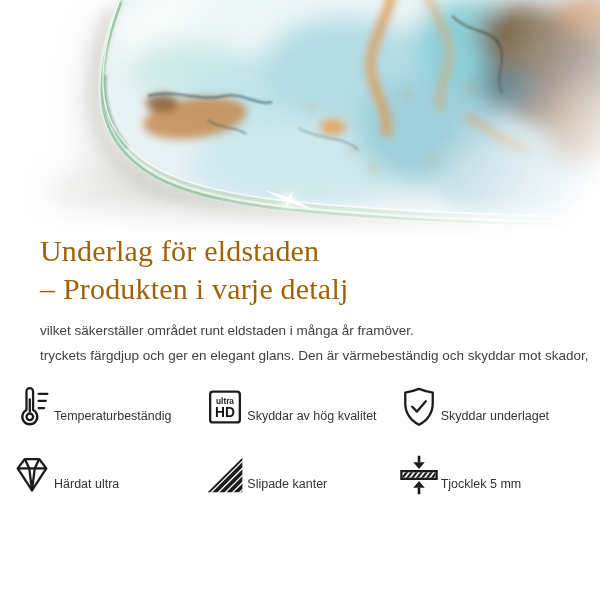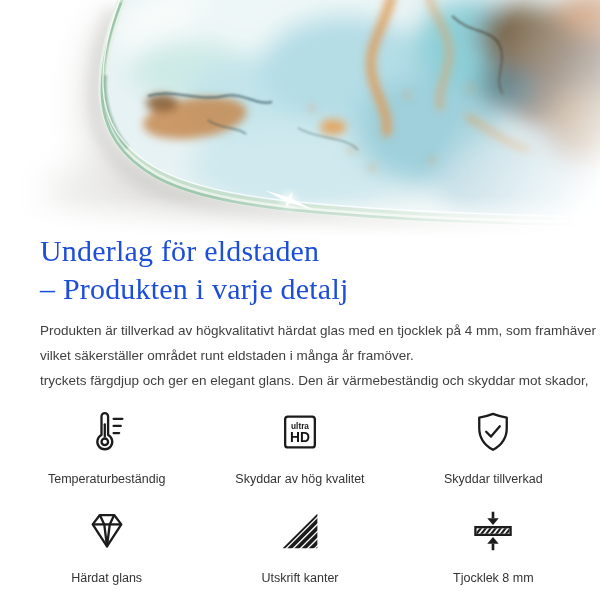--- a/index.html
+++ b/index.html
@@ -7,31 +7,31 @@
        font-family:"Liberation Sans", sans-serif;color:#3d3d3d;}
   .page{position:relative;width:600px;height:600px;background:#ffffff;}
 
   
   .hero{position:relative;width:600px;height:238px;background:#ffffff;}
   .hero svg{display:block;}
 
   
   .title{margin:0 0 0 40px;margin-top:-6px;
          font-family:"Liberation Serif", serif;font-weight:400;
-         font-size:30px;line-height:38px;color:#1d4ed8;letter-spacing:.2px;}
+         font-size:30px;line-height:38px;color:#a16207;letter-spacing:.2px;}
   .title span{display:block;}
 
   
   .desc{margin:10px 40px 0 40px;font-size:13.5px;line-height:25px;color:#404040;}
   .desc span{display:block;white-space:nowrap;}
 
   
   .features{margin:16px 10px 0 10px;display:grid;
             grid-template-columns:repeat(3,1fr);row-gap:22px;}
-  .feature{display:flex;flex-direction:column;align-items:center;}
+  .feature{display:flex;flex-direction:row;align-items:center;}
   .icon-box{height:46px;display:flex;align-items:center;justify-content:center;}
   .f-label{margin-top:17px;font-size:12.5px;color:#333333;text-align:center;}
   .ico{stroke:#1c1c1c;fill:none;stroke-width:2.1;}
 </style>
 </head>
 <body>
 
 <div class="page">
 
   <div class="hero">
@@ -135,21 +135,20 @@
       </g>
     </svg>
   </div>
 
   <h1 class="title">
     <span>Underlag för eldstaden</span>
     <span>– Produkten i varje detalj</span>
   </h1>
 
   <p class="desc">
-    <span>Produkten är tillverkad av högkvalitativt härdat glas med en tjocklek på 4 mm, som framhäver</span>
     <span>vilket säkerställer området runt eldstaden i många år framöver.</span>
     <span>tryckets färgdjup och ger en elegant glans. Den är värmebeständig och skyddar mot skador,</span>
   </p>
 
   <div class="features">
 
     <div class="feature">
       <div class="icon-box">
         <svg width="44" height="44" viewBox="0 0 40 40">
           <path class="ico" d="M15,5.8 A3,3 0 0 1 21,5.8 L21,22.8 A6.8,6.8 0 1 1 15,22.8 Z" stroke-linejoin="round"></path>
@@ -174,55 +173,55 @@
       <div class="f-label">Skyddar av hög kvalitet</div>
     </div>
 
     <div class="feature">
       <div class="icon-box">
         <svg width="44" height="44" viewBox="0 0 40 40">
           <path class="ico" stroke-width="2.2" stroke-linejoin="round" d="M20,3.5 C24,5 28.5,6.3 32.5,7 L32.5,16.5 C32.5,26 27.5,32 20,36.2 C12.5,32 7.5,26 7.5,16.5 L7.5,7 C11.5,6.3 16,5 20,3.5 Z"></path>
           <path class="ico" stroke-width="2.2" stroke-linecap="round" stroke-linejoin="round" d="M13.8,19.8 L18.2,24.2 L26.2,14.8"></path>
         </svg>
       </div>
-      <div class="f-label">Skyddar tillverkad</div>
+      <div class="f-label">Skyddar underlaget</div>
     </div>
 
     <div class="feature">
       <div class="icon-box">
         <svg width="44" height="44" viewBox="0 0 40 40">
           <path class="ico" stroke-width="2" stroke-linejoin="round" d="M7,14 L13.5,5.5 L26.5,5.5 L33,14 L20,34 Z"></path>
           <g class="ico" stroke-width="1.6" stroke-linejoin="round">
             <path d="M7,14 L33,14"></path>
             <path d="M13.5,5.5 L17.5,14 L20,34 L22.5,14 L26.5,5.5"></path>
           </g>
         </svg>
       </div>
-      <div class="f-label">Härdat glans</div>
+      <div class="f-label">Härdat ultra</div>
     </div>
 
     <div class="feature">
       <div class="icon-box">
         <svg width="44" height="44" viewBox="0 0 40 40">
           <defs>
               <clipPath id="triClip">
                 <path d="M4,36 L36,4 L36,36 Z"></path>
               </clipPath>
             </defs>
           <g clip-path="url(#triClip)" stroke="#1c1c1c" stroke-width="3.4">
             <line x1="2" y1="38" x2="38" y2="2"></line>
             <line x1="8.5" y1="38" x2="38" y2="8.5"></line>
             <line x1="15" y1="38" x2="38" y2="15"></line>
             <line x1="21.5" y1="38" x2="38" y2="21.5"></line>
             <line x1="28" y1="38" x2="38" y2="28"></line>
             <line x1="34.5" y1="38" x2="38" y2="34.5"></line>
           </g>
         </svg>
       </div>
-      <div class="f-label">Utskrift kanter</div>
+      <div class="f-label">Slipade kanter</div>
     </div>
 
     <div class="feature">
       <div class="icon-box">
         <svg width="44" height="44" viewBox="0 0 40 40">
           <defs>
               <clipPath id="barClip">
                 <rect x="5" y="17.5" width="30" height="5"></rect>
               </clipPath>
             </defs>
@@ -235,17 +234,17 @@
             <line x1="21" y1="25" x2="29" y2="15"></line>
               <line x1="25.5" y1="25" x2="33.5" y2="15"></line>
             <line x1="30" y1="25" x2="38" y2="15"></line>
           </g>
           <line x1="20" y1="2.5" x2="20" y2="8.5" stroke="#1c1c1c" stroke-width="2.4"></line>
           <polygon points="14.8,8.5 25.2,8.5 20,14.5" fill="#1c1c1c"></polygon>
           <line x1="20" y1="37.5" x2="20" y2="31.5" stroke="#1c1c1c" stroke-width="2.4"></line>
           <polygon points="14.8,31.5 25.2,31.5 20,25.5" fill="#1c1c1c"></polygon>
         </svg>
       </div>
-      <div class="f-label">Tjocklek 8 mm</div>
+      <div class="f-label">Tjocklek 5 mm</div>
     </div>
 
   </div>
 </div>
 
 </body></html>

